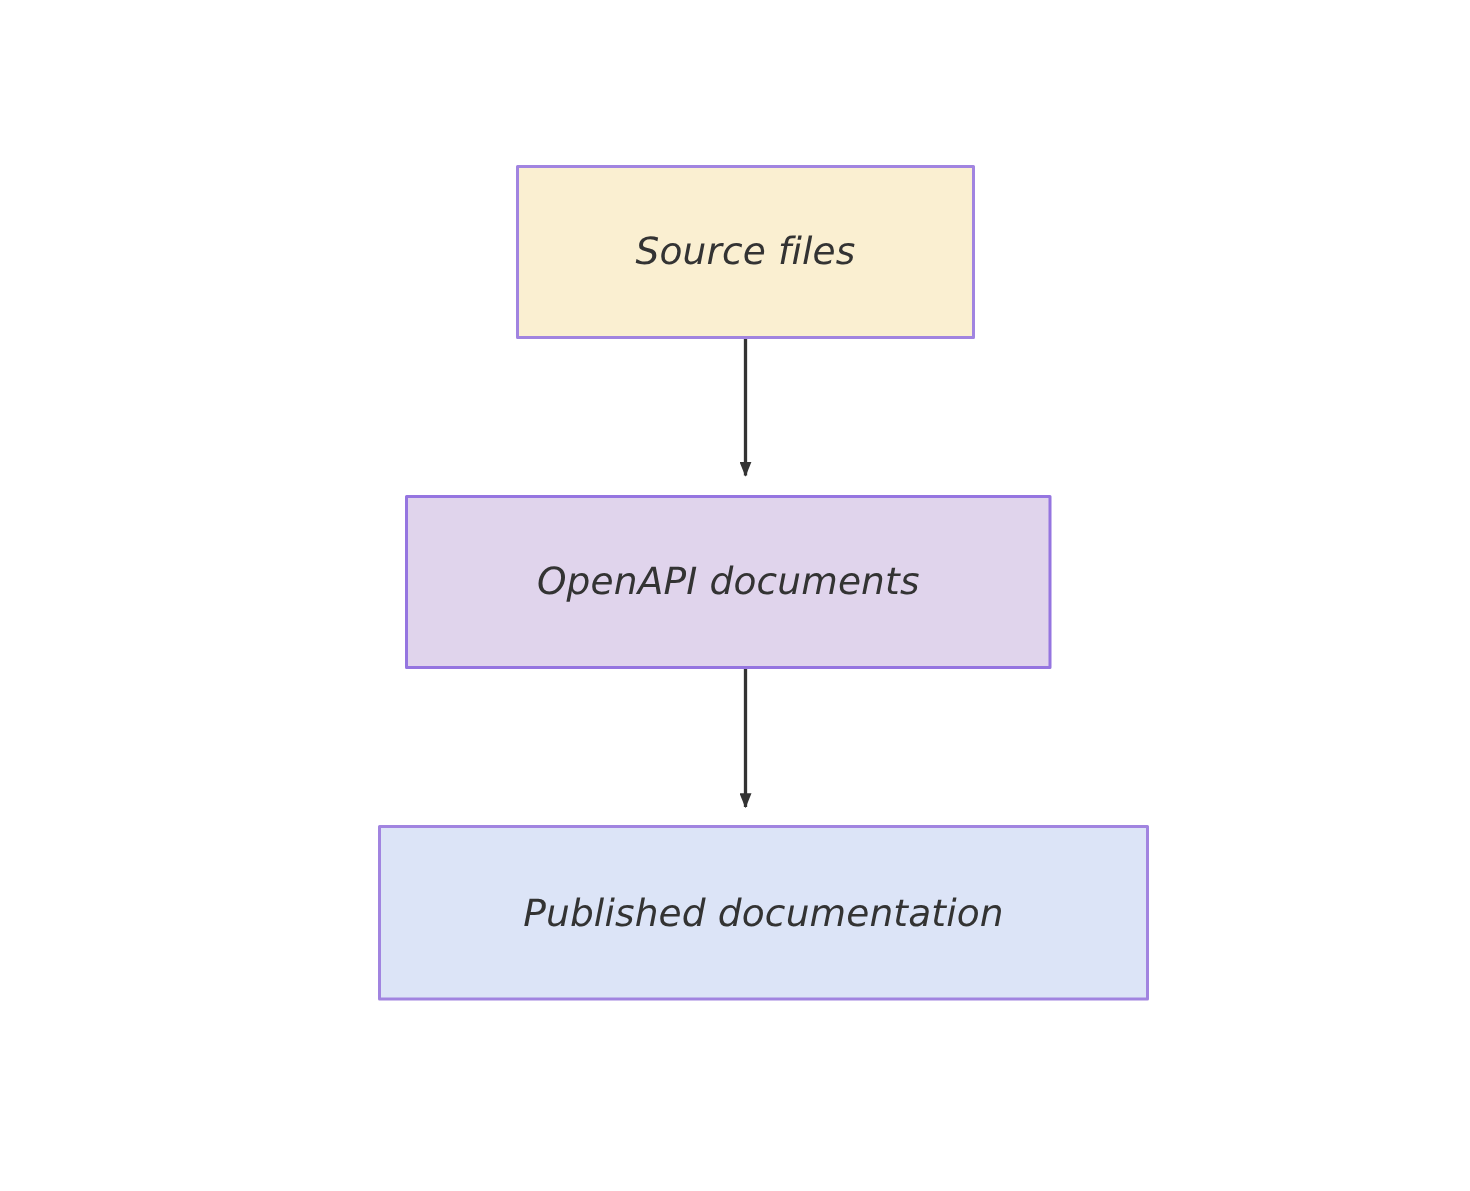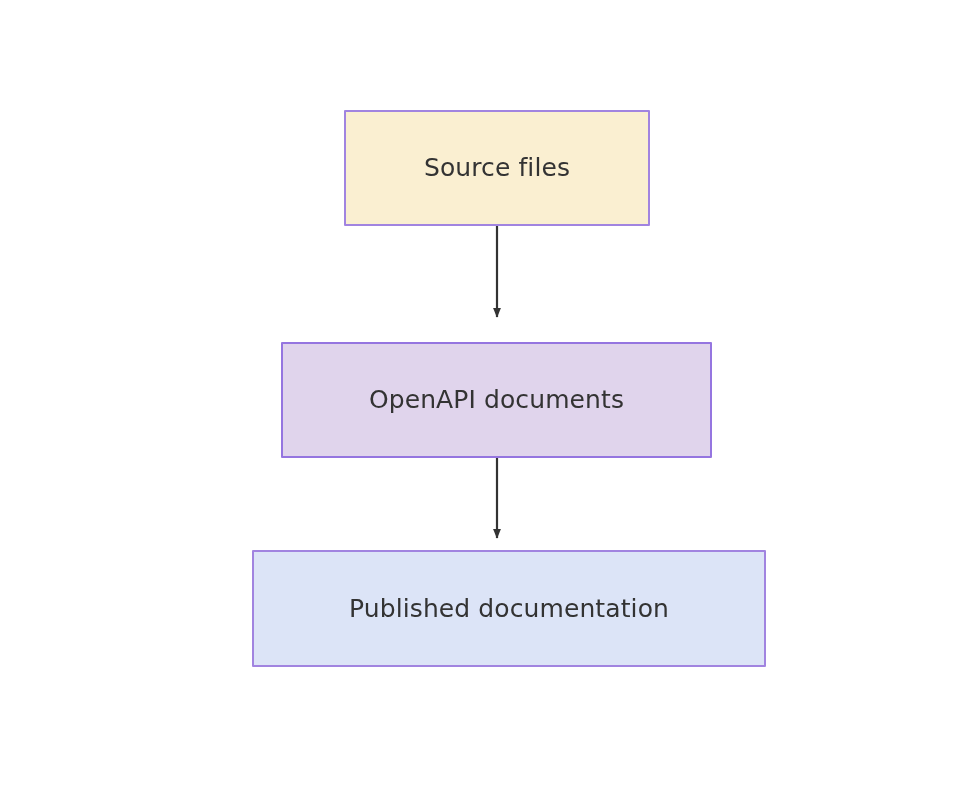--- a/index.html
+++ b/index.html
@@ -12,20 +12,21 @@
     width: 980px;
     height: 794px;
     font-family: "DejaVu Sans", sans-serif;
     overflow: hidden;
   }
   #diagram-root {
     position: relative;
     width: 980px;
     height: 634px;
     background: #ffffff;
+    font-style: italic;
   }
   .flow-node {
     position: absolute;
     box-sizing: border-box;
     display: flex;
     align-items: center;
     justify-content: center;
     border-style: solid;
     border-width: 2px;
     border-radius: 1px;
@@ -41,25 +42,24 @@
   }
   
   #node-source-files {
     left: 344px;
     top: 110px;
     width: 306px;
     height: 116px;
   }
   
   #node-openapi-documents {
-    left: 281px;
+    left: 270px;
     top: 330px;
     width: 431px;
     height: 116px;
-    margin-top: 12px;
   }
   
   #node-published-documentation {
     left: 252px;
     top: 550px;
     width: 514px;
     height: 117px;
   }
   .edge-layer {
     position: absolute;

